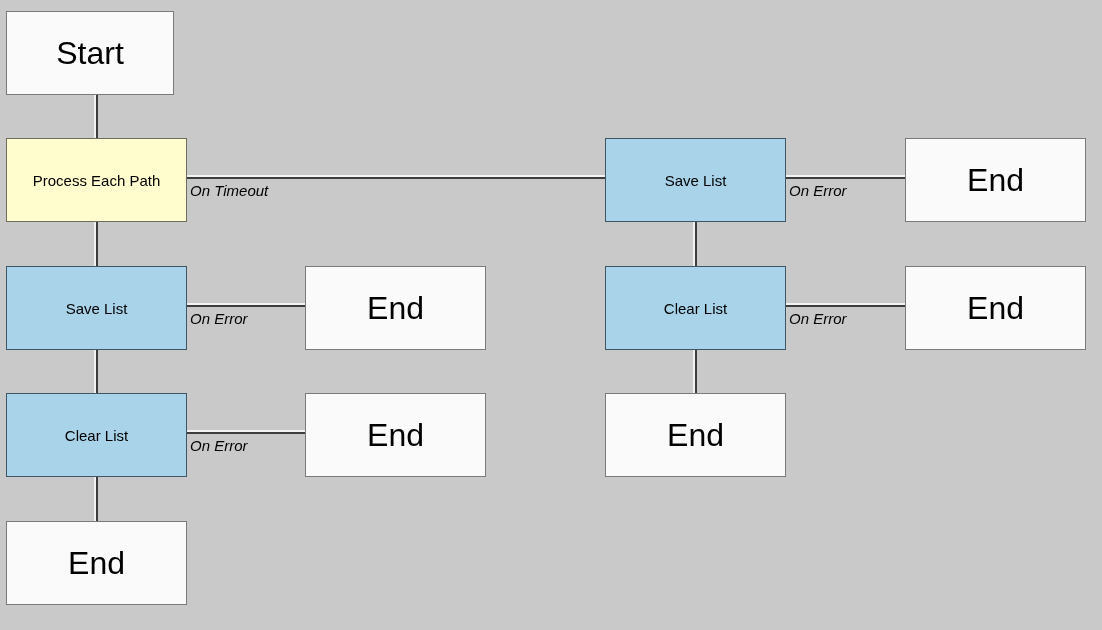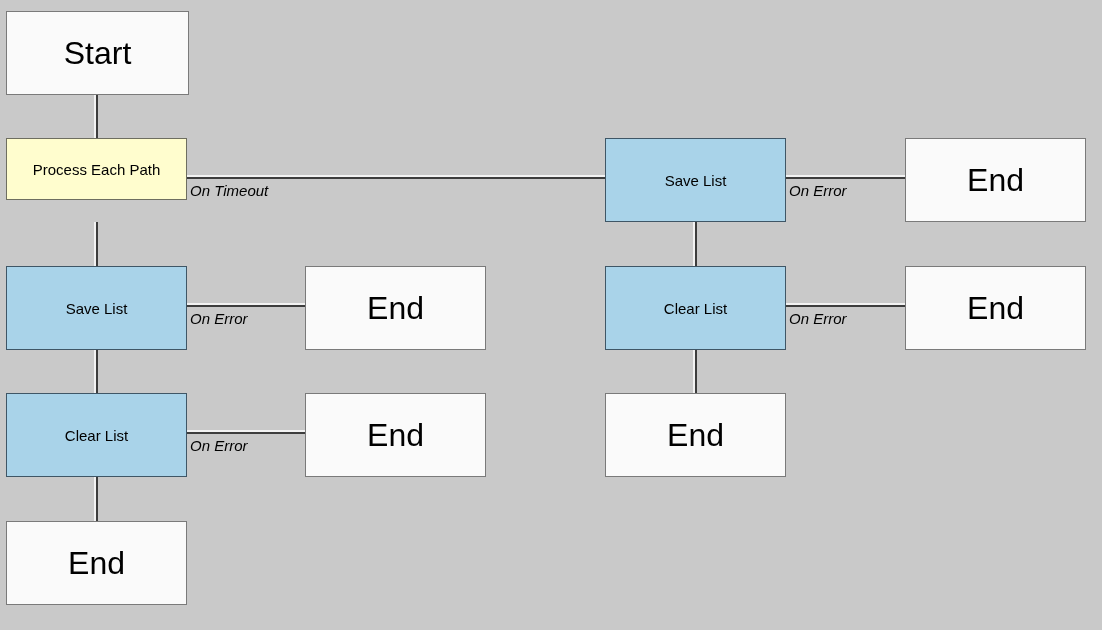--- a/index.html
+++ b/index.html
@@ -84,24 +84,24 @@
     <div class="edge-h" style="left: 187px; top: 175px; width: 418px;"></div>
     <div class="edge-label" style="left: 190px; top: 182px;">On Timeout</div>
     <div class="edge-h" style="left: 187px; top: 303px; width: 118px;"></div>
     <div class="edge-label" style="left: 190px; top: 310px;">On Error</div>
     <div class="edge-h" style="left: 187px; top: 430px; width: 118px;"></div>
     <div class="edge-label" style="left: 190px; top: 437px;">On Error</div>
     <div class="edge-h" style="left: 786px; top: 175px; width: 119px;"></div>
     <div class="edge-label" style="left: 789px; top: 182px;">On Error</div>
     <div class="edge-h" style="left: 786px; top: 303px; width: 119px;"></div>
     <div class="edge-label" style="left: 789px; top: 310px;">On Error</div>
-    <div class="node terminal" style="left: 6px; top: 11px; width: 183px; height: 84px;">
+    <div class="node terminal" style="left: 6px; top: 11px; width: 168px; height: 84px;">
       <span>Start</span>
     </div>
-    <div class="node process" style="left: 6px; top: 138px; width: 181px; height: 62px;">
+    <div class="node process" style="left: 6px; top: 138px; width: 181px; height: 84px;">
       <span>Process Each Path</span>
     </div>
     <div class="node activity" style="left: 6px; top: 266px; width: 181px; height: 84px;">
       <span>Save List</span>
     </div>
     <div class="node activity" style="left: 6px; top: 393px; width: 181px; height: 84px;">
       <span>Clear List</span>
     </div>
     <div class="node terminal" style="left: 6px; top: 521px; width: 181px; height: 84px;">
       <span>End</span>

